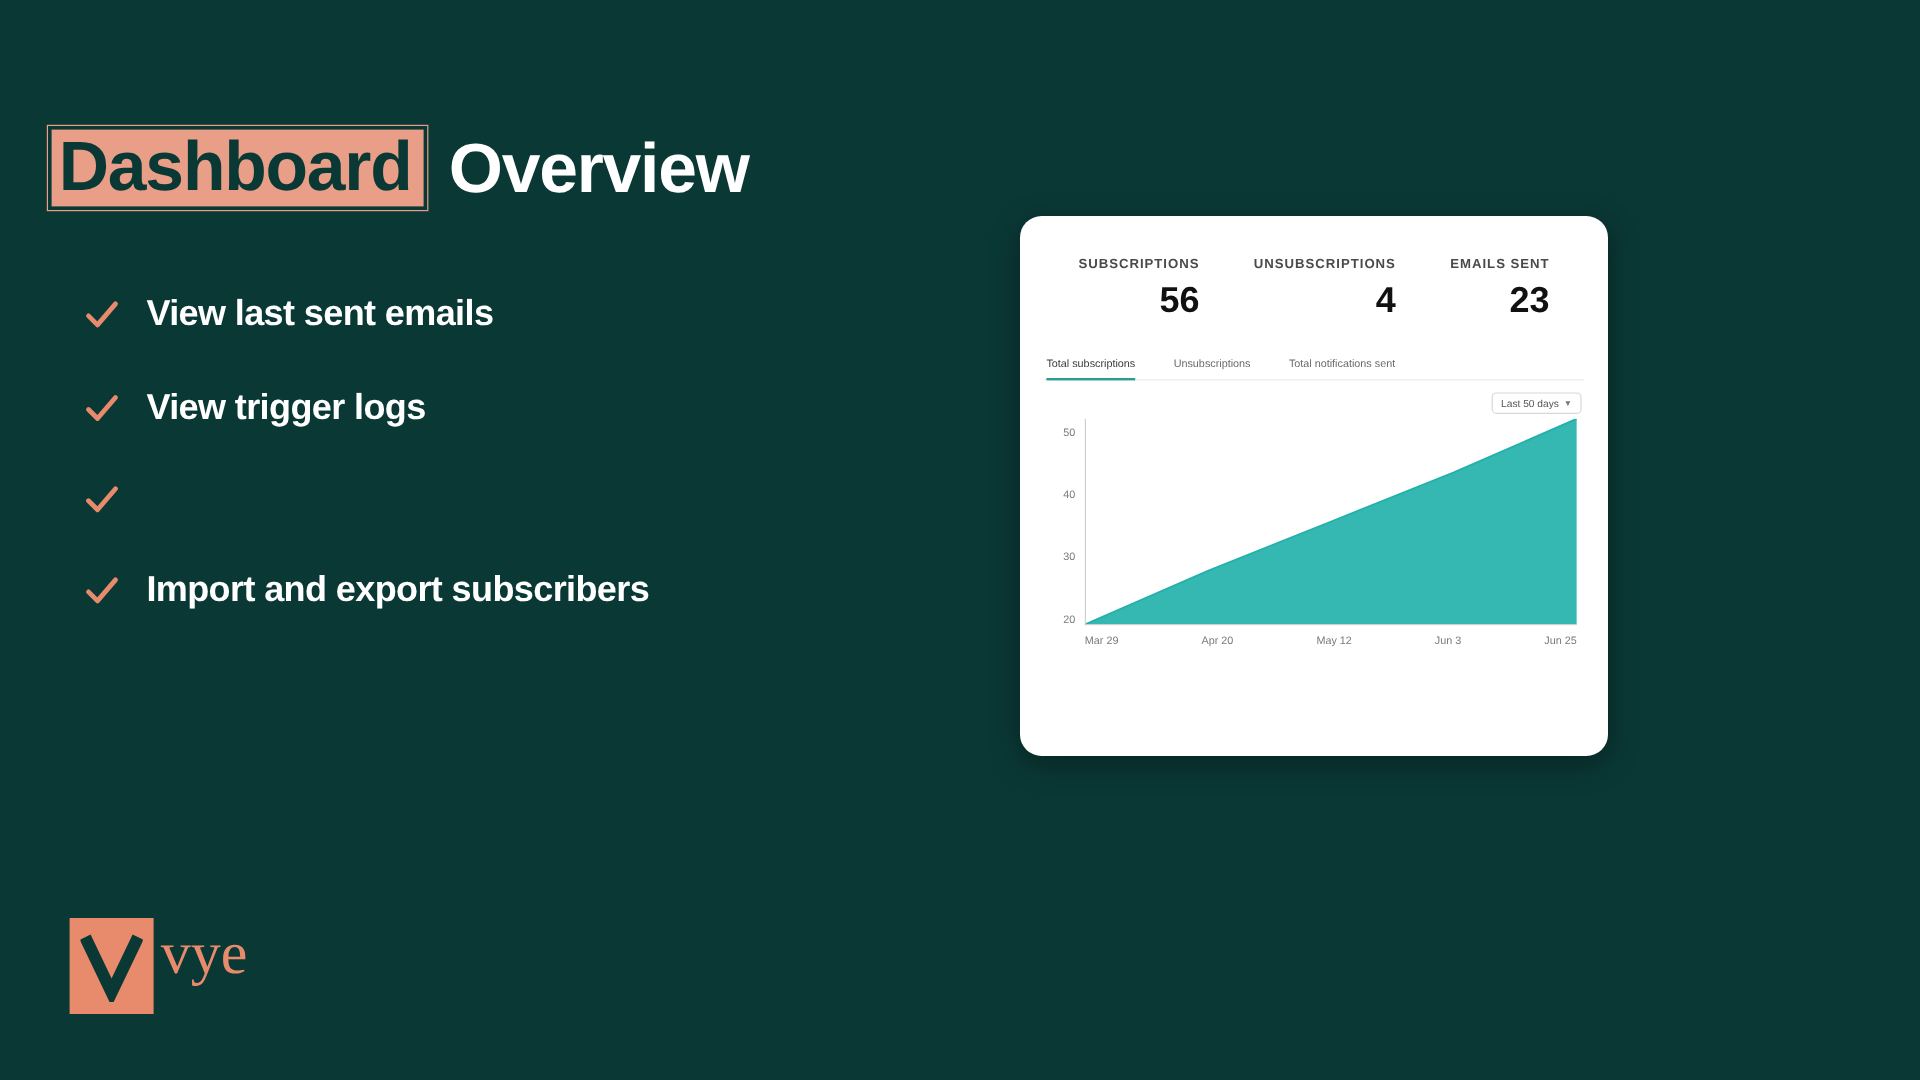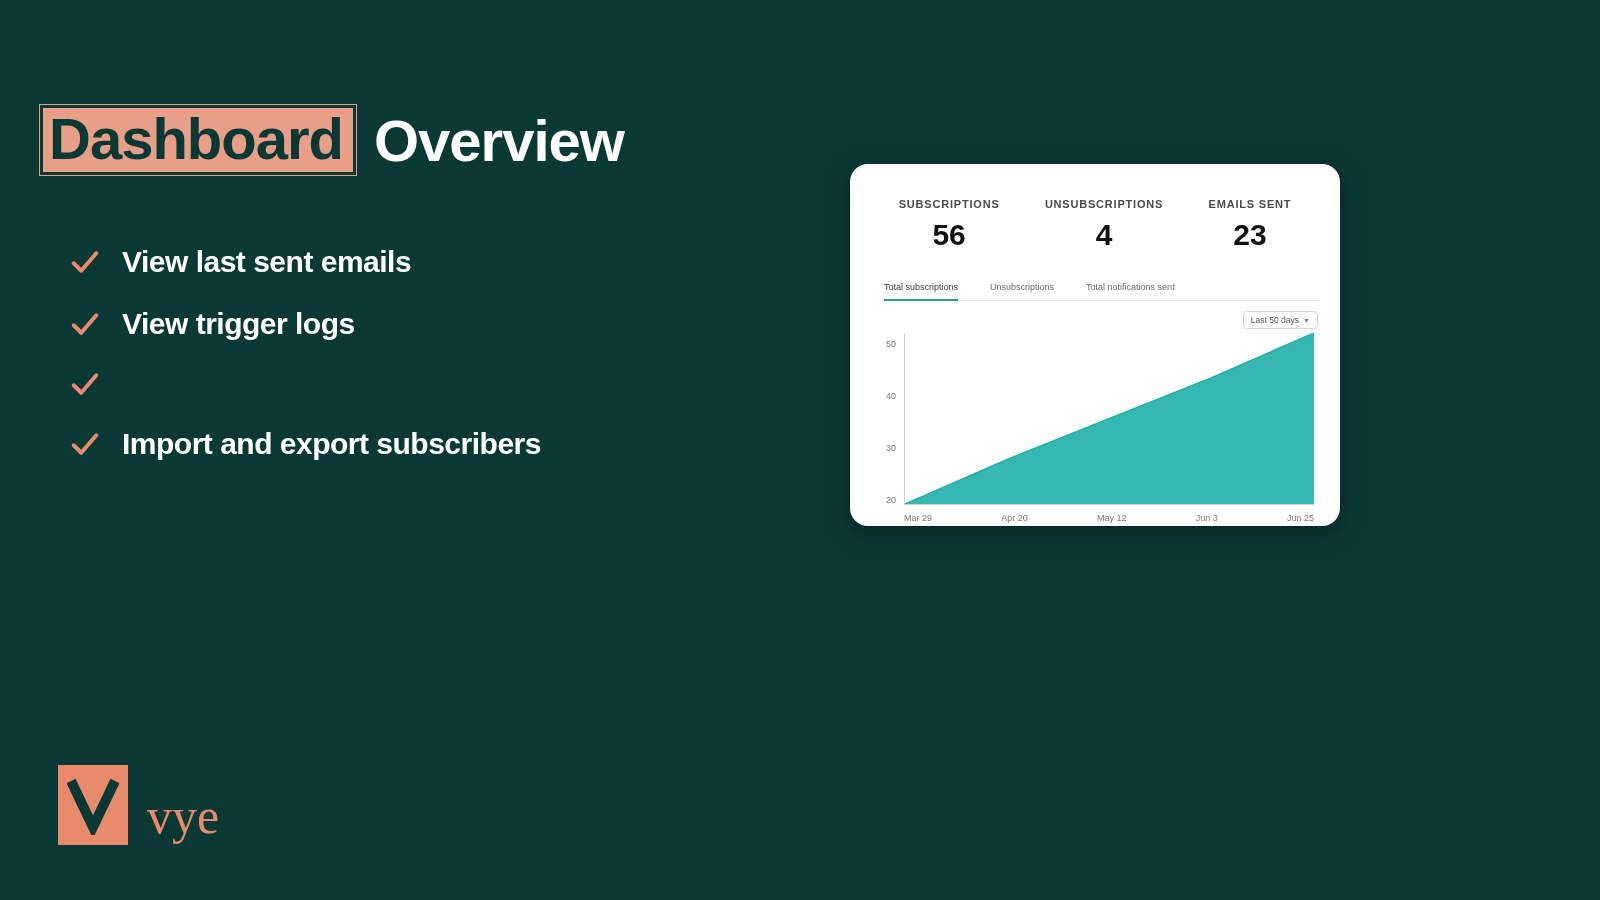--- a/index.html
+++ b/index.html
@@ -31,62 +31,62 @@
   .title-rest {
     color: #fff;
     font-weight: 800;
     font-size: 58px;
     letter-spacing: -1px;
   }
 
   .features {
     position: absolute;
     left: 70px; top: 245px;
-    display: flex; flex-direction: column; gap: 28px;
+    display: flex; flex-direction: column; gap: 44px;
   }
   .feature-row {
     display: flex; align-items: center; gap: 22px;
   }
   .feature-row .check {
     flex: 0 0 auto;
     width: 30px; height: 30px;
     color: #e88b6c;
   }
   .feature-row .check svg { width: 100%; height: 100%; display: block; }
   .feature-text {
     font-size: 30px;
     font-weight: 700;
     letter-spacing: -0.5px;
   }
 
   .logo {
     position: absolute;
     left: 58px; bottom: 55px;
-    display: flex; align-items: flex-end; gap: 17px;
+    display: flex; align-items: flex-start; gap: 4px;
   }
   .logo-badge {
     width: 70px; height: 80px;
     background: #e88b6c;
     display: flex; align-items: center; justify-content: center;
   }
   .logo-badge svg { width: 52px; height: 60px; display: block; }
   .logo-text {
     color: #e88b6c;
     font-size: 50px;
     font-weight: 500;
     letter-spacing: 0px;
     margin-left: 2px;
     font-family: Georgia, "Times New Roman", serif;
   }
 
   
   .card {
     position: absolute;
-    left: 850px; top: 164px;
-    width: 490px; height: 362px;
+    left: 850px; top: 180px;
+    width: 490px; height: 450px;
     background: #fff;
     border-radius: 18px;
     color: #222;
     padding: 24px 20px 14px 20px;
     box-shadow: 0 6px 24px rgba(0,0,0,0.35);
     font-family: "Helvetica Neue", Arial, sans-serif;
   }
   .stats-row {
     display: flex; justify-content: space-around; align-items: center;
     margin: 10px 6px 24px 6px;
@@ -96,27 +96,28 @@
     font-size: 11px;
     letter-spacing: 0.8px;
     color: #4a4a4a;
     font-weight: 600;
   }
   .stat-value {
     font-size: 30px;
     font-weight: 800;
     color: #111;
     margin-top: 8px;
+    text-align: right;
   }
 
   .tabs {
     display: flex; gap: 32px;
     border-bottom: 1px solid #eaeaea;
     padding: 0 2px;
-    margin: 0 0 10px 12px;
+    margin: 0 0 10px 0;
   }
   .tab {
     font-size: 9px;
     color: #6b6b6b;
     padding: 6px 0 8px 0;
     position: relative;
   }
   .tab.active {
     color: #3a3a3a;
   }

